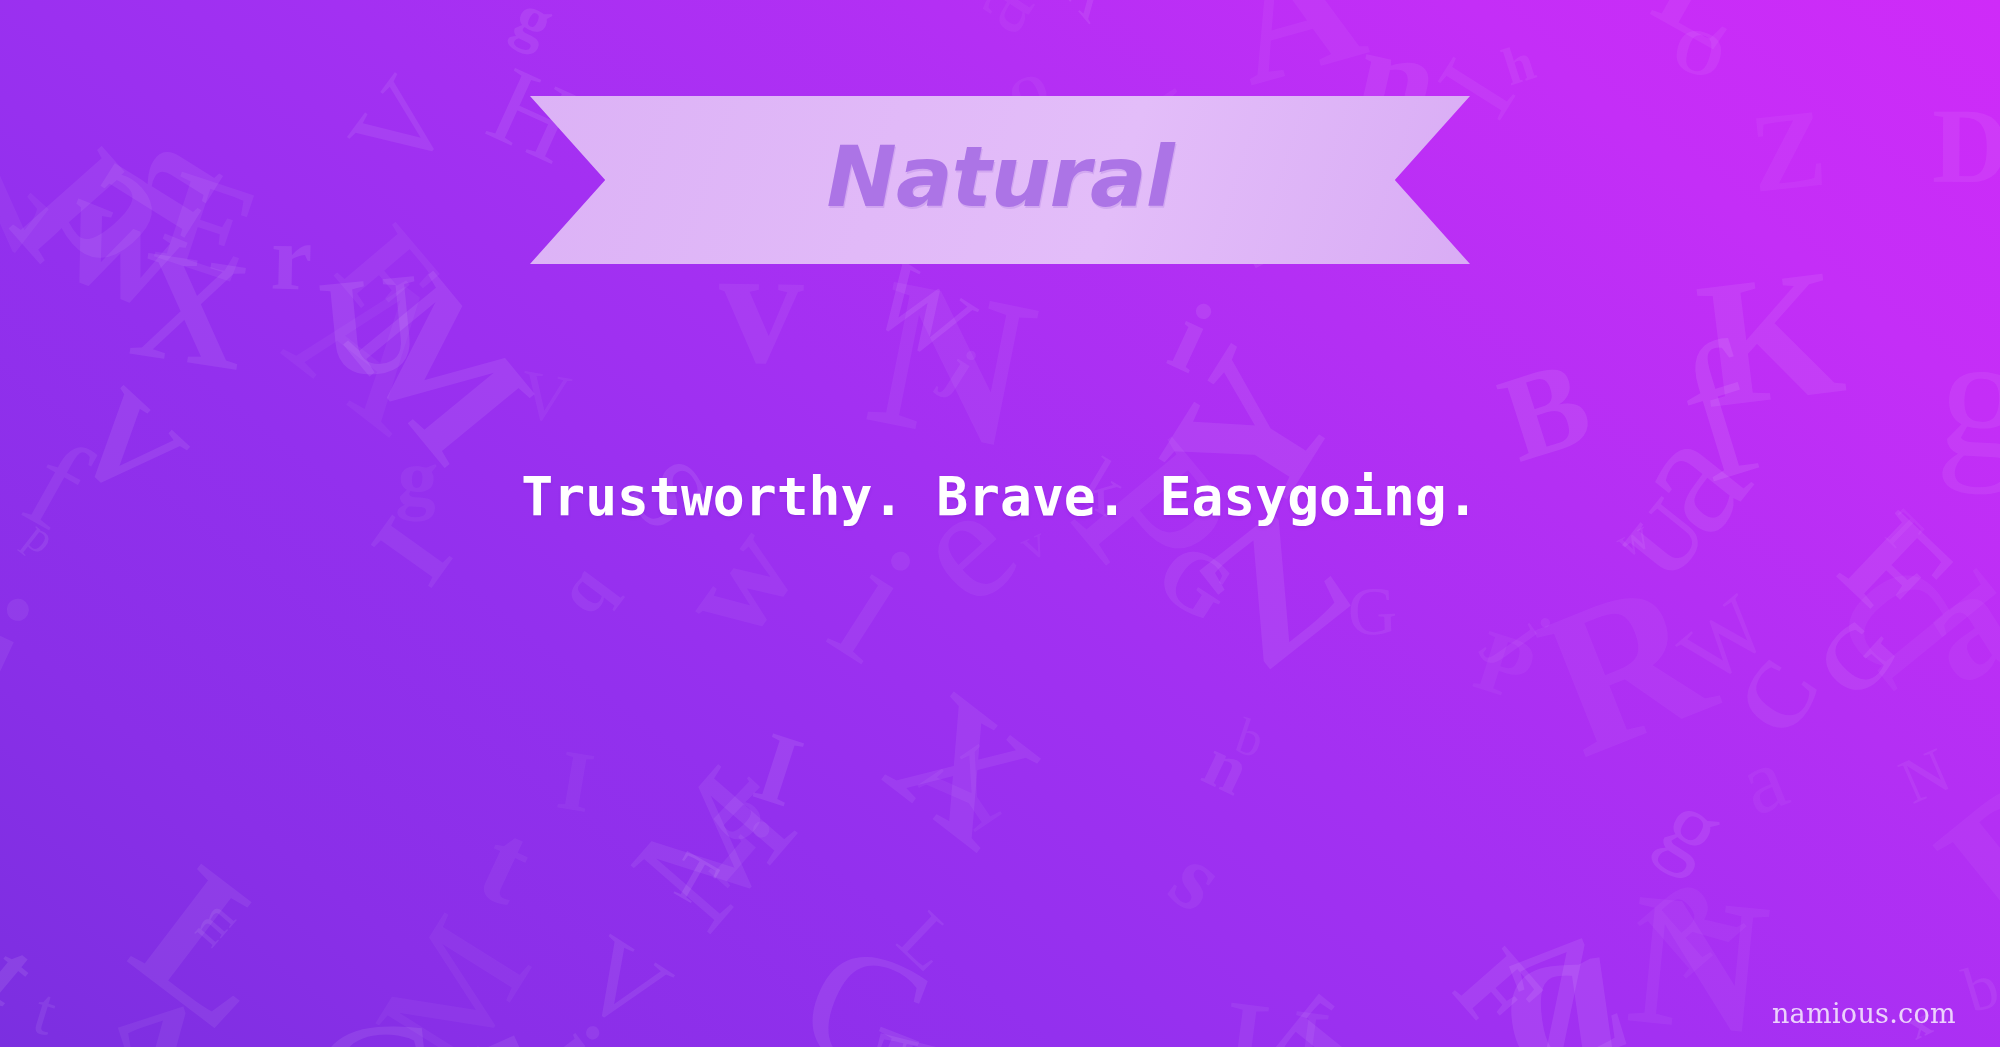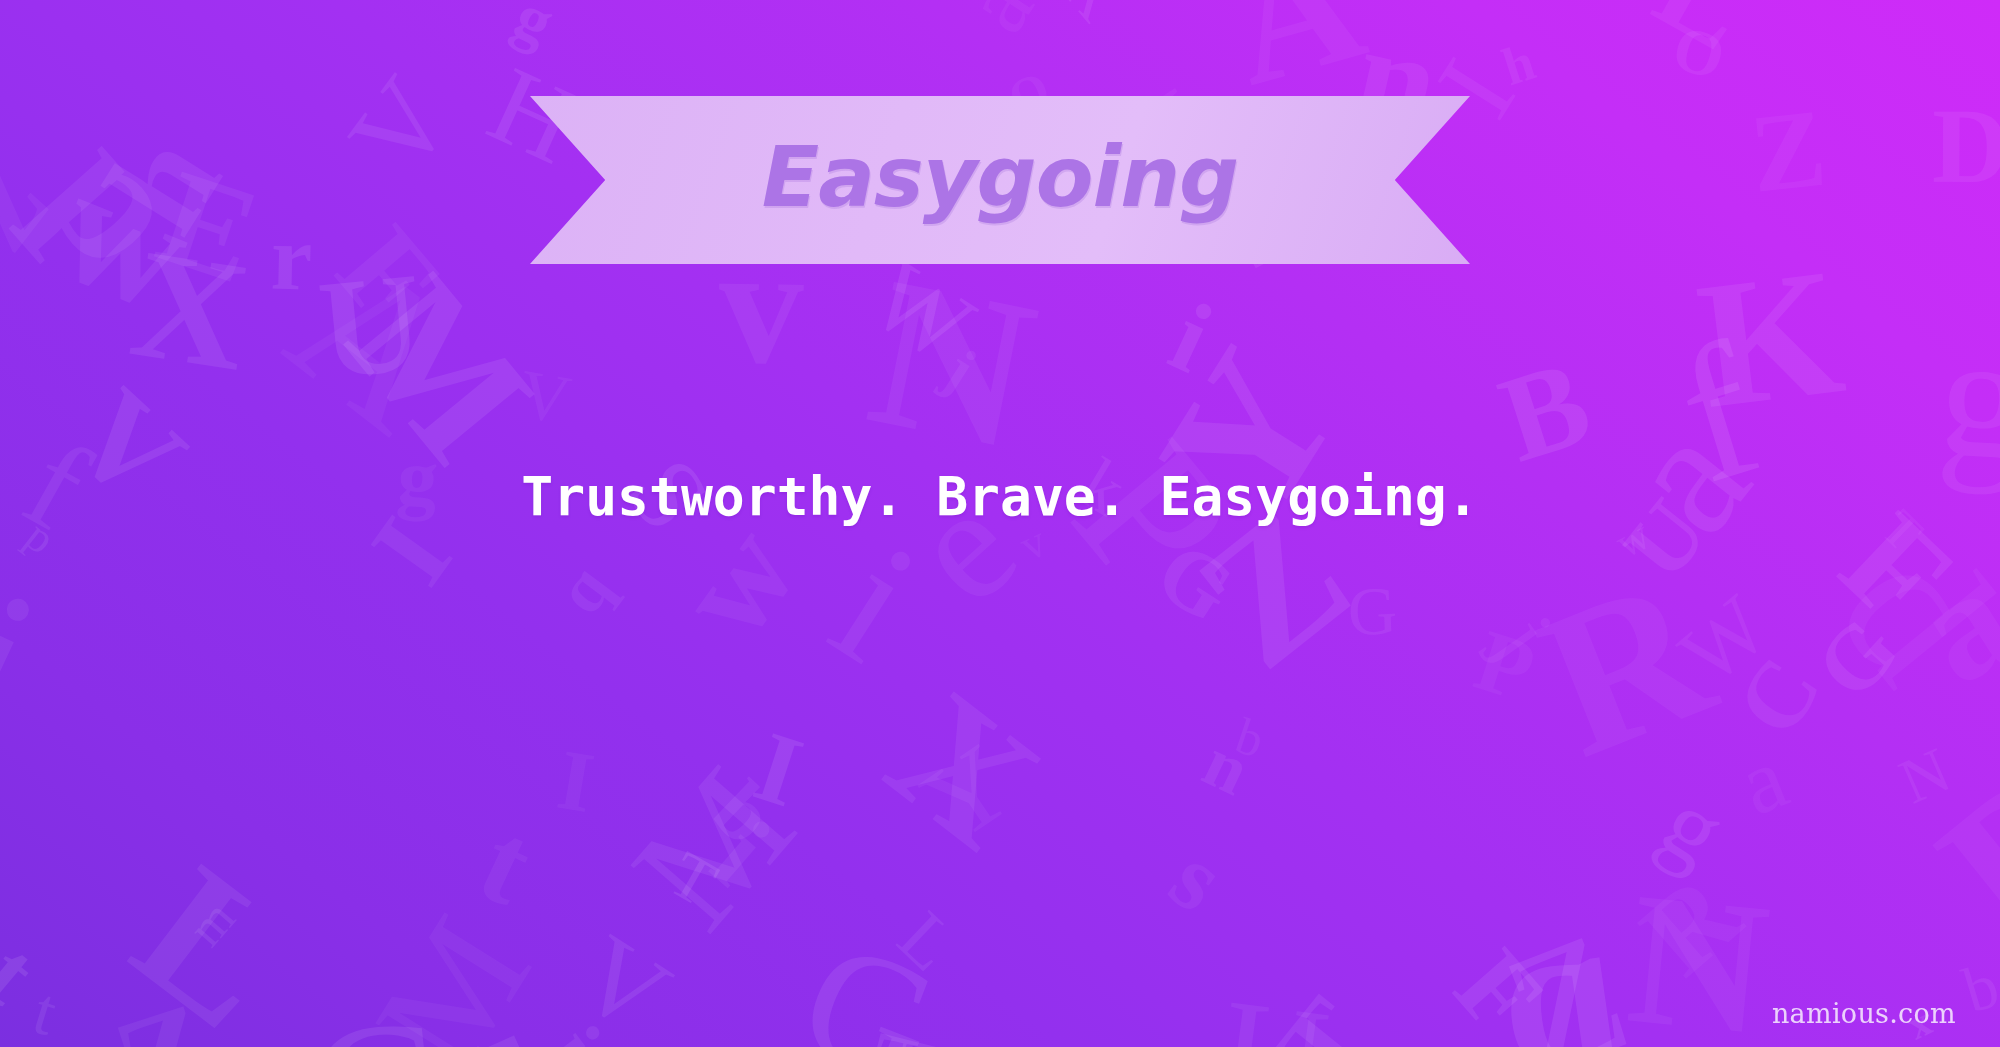--- a/index.html
+++ b/index.html
@@ -241,21 +241,21 @@
       <span style="font-size: 54px; left: -39px; top: 376px; transform: rotate(-14.7deg); opacity: 0.071; font-weight: 400;">Y</span>
       <span style="font-size: 172px; left: 1325px; top: 1047px; transform: rotate(-46.6deg); opacity: 0.072; font-weight: 700;">v</span>
       <span style="font-size: 169px; left: 719px; top: 221px; transform: rotate(0.9deg); opacity: 0.054; font-weight: 700;">v</span>
       <span style="font-size: 141px; left: 320px; top: 255px; transform: rotate(-5.6deg); opacity: 0.087; font-weight: 700;">U</span>
       <span style="font-size: 107px; left: 726px; top: 799px; transform: rotate(40.8deg); opacity: 0.054; font-weight: 700;">i</span>
     </div>
 
 
   <div id="banner-wrap">
     <div id="banner-body"></div>
-    <div id="banner-name">Easygoing</div>
+    <div id="banner-name">Natural</div>
   </div>
 
   <div id="traits">
     <div class="line">Trustworthy. Brave. Easygoing.</div>
   </div>
 
   <div id="watermark">namious.com</div>
 
 </div>
 

